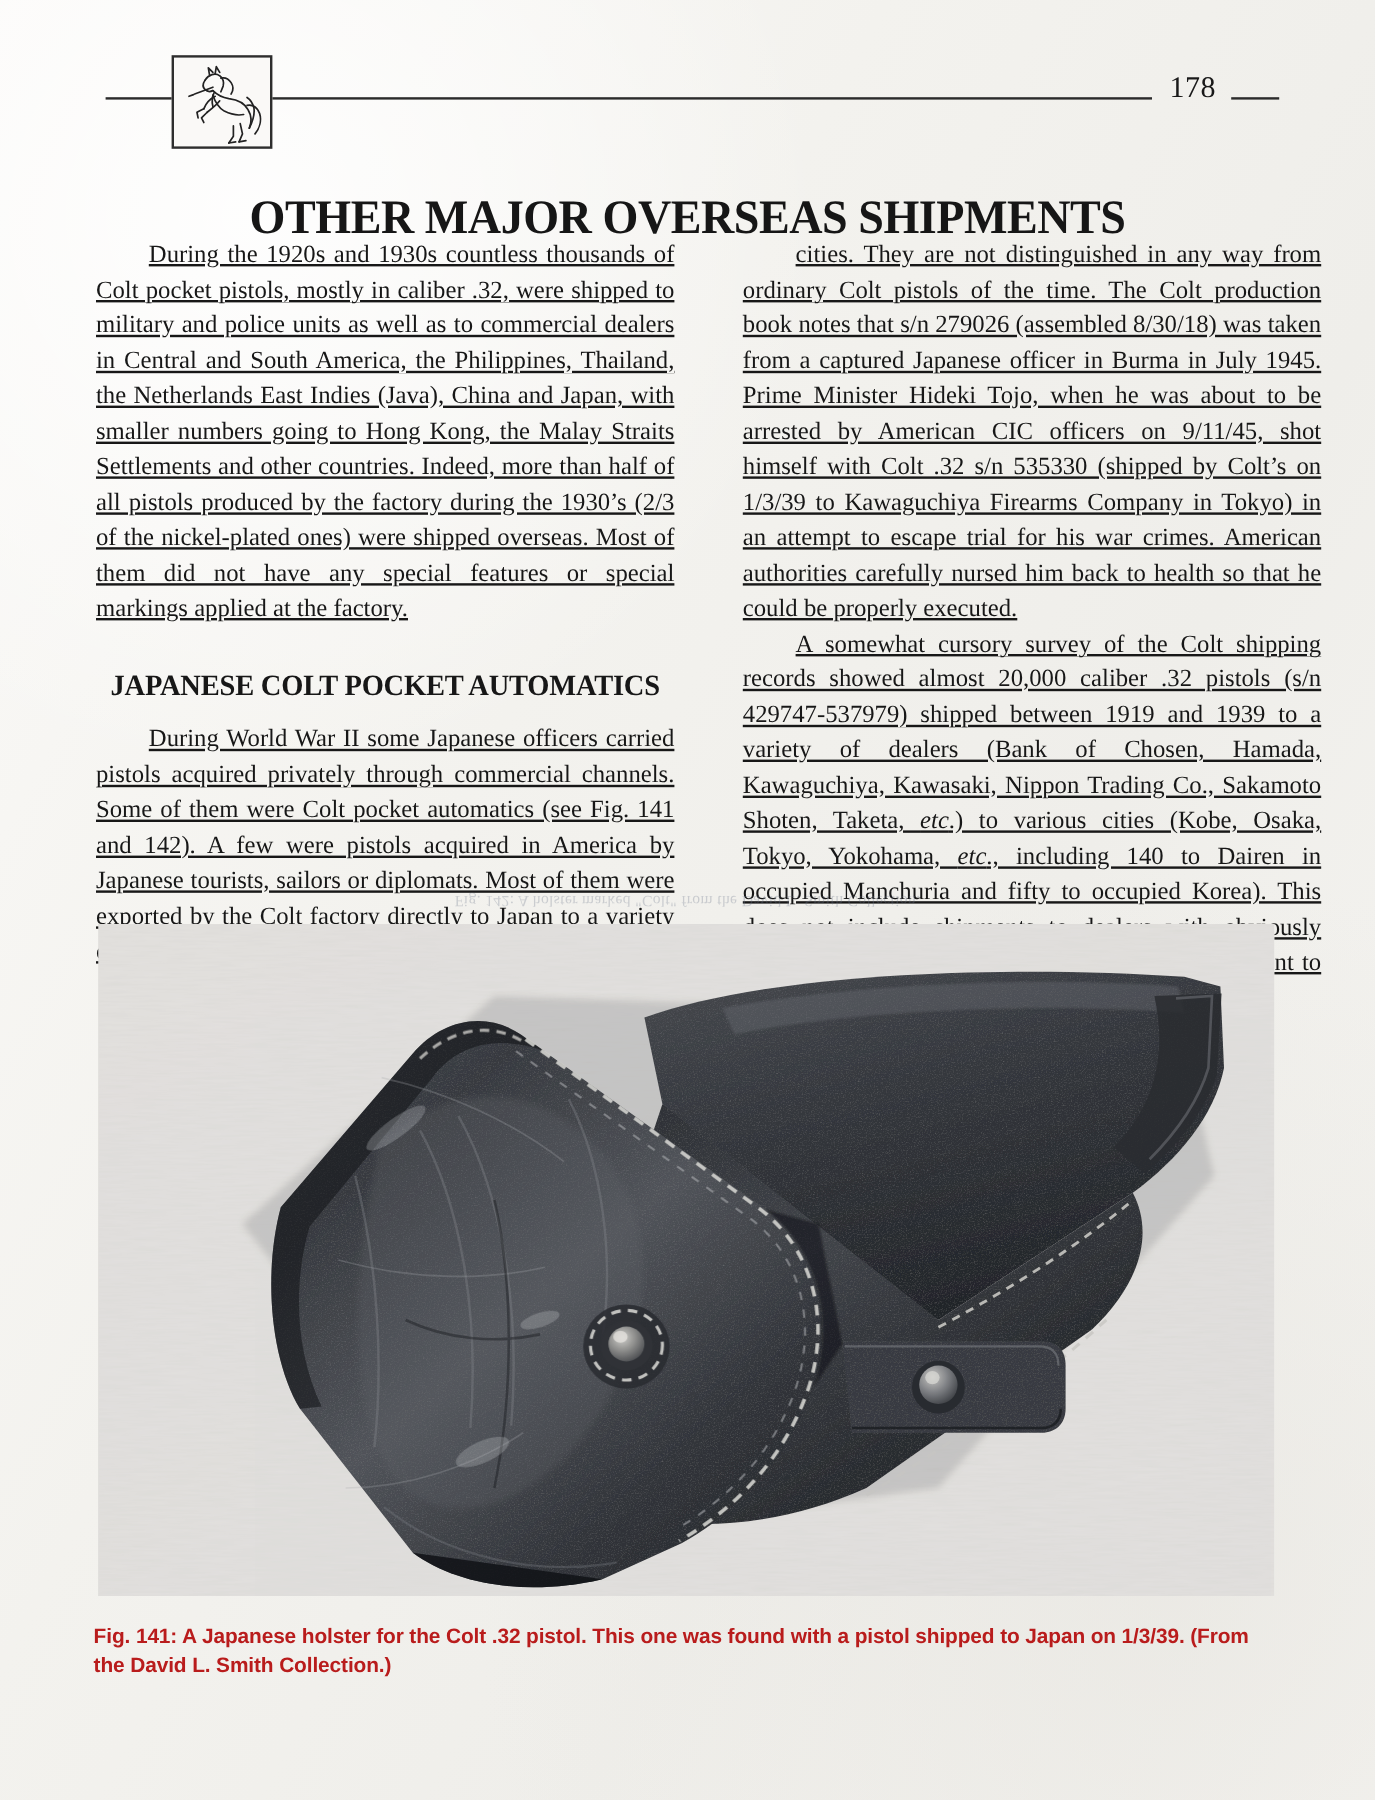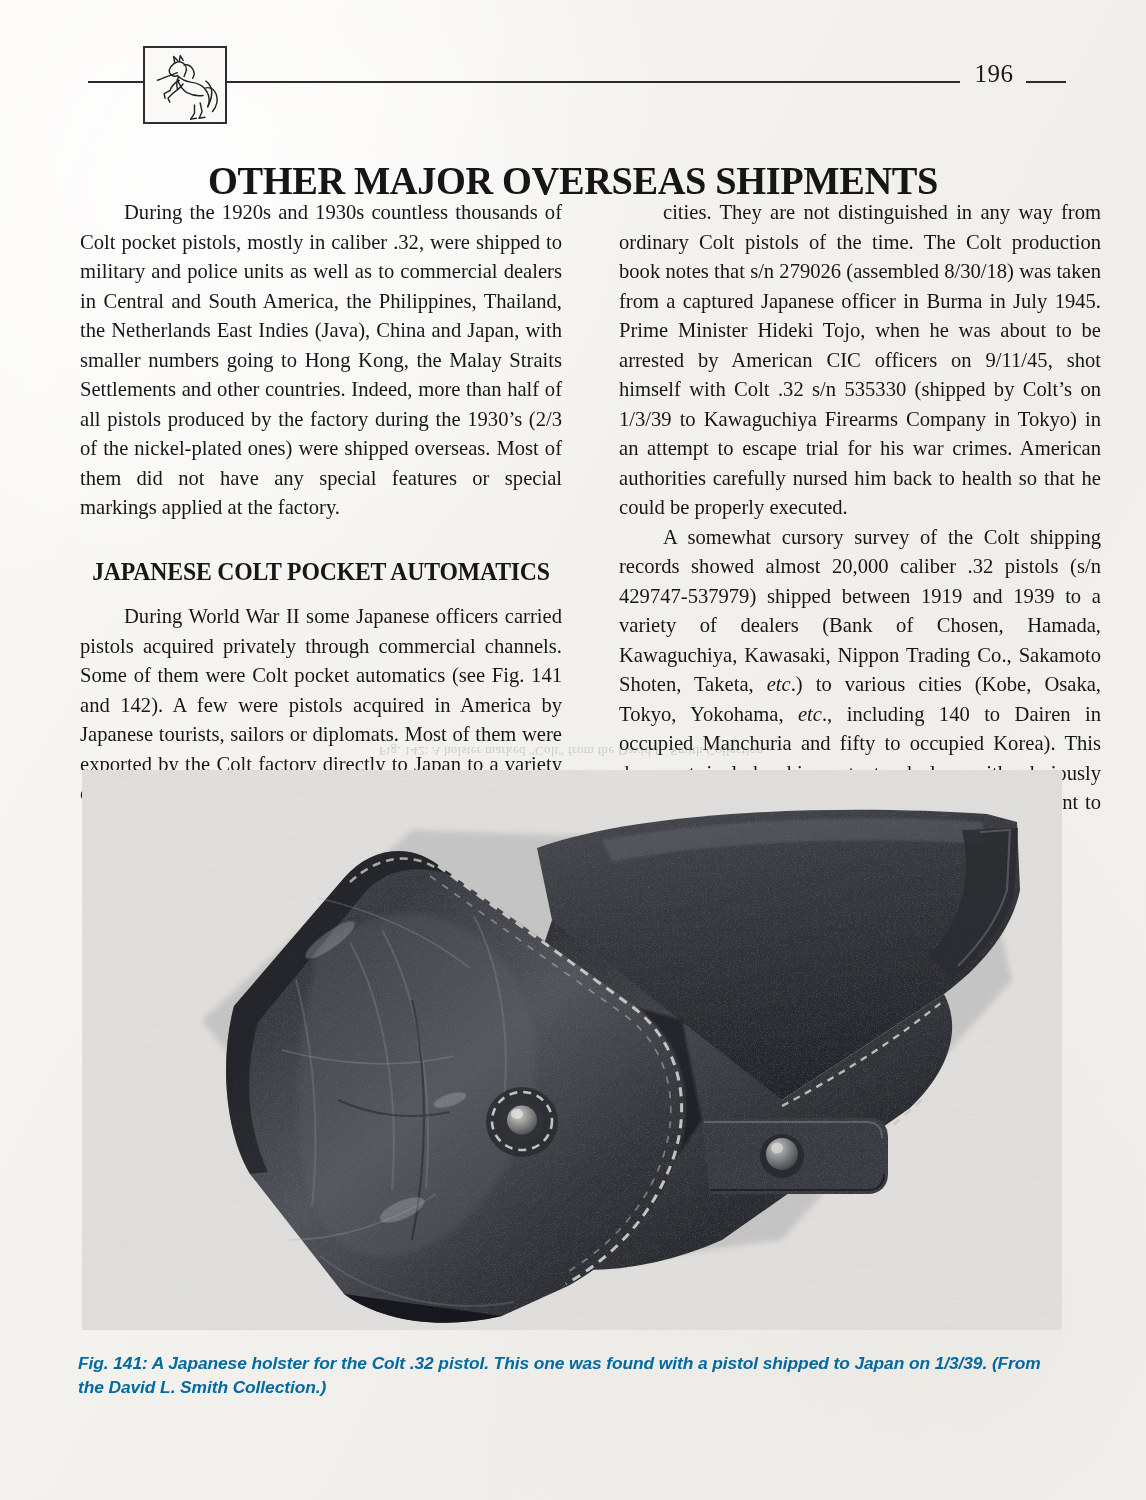--- a/index.html
+++ b/index.html
@@ -101,21 +101,21 @@
     font-size: 20.6px;
     line-height: 29.5px;
     text-align: justify;
     text-justify: inter-word;
     hyphens: manual;
     color: #171717;
   }
   .col-left  { left: 80px; }
   .col-right { left: 588px; margin-left: 31px; }
 
-  .col p { margin: 0; text-indent: 44px; }
+  .col p { margin: 0; text-indent: 44px; text-decoration: underline; }
   .col p + p { margin-top: 0; }
 
   .section-head {
     margin: 34px 0 16px 0;
     font-weight: bold;
     font-size: 24.5px;
     letter-spacing: -0.2px;
     text-align: center;
     text-indent: 0;
     transform: scaleX(0.97);
@@ -154,34 +154,33 @@
   
   .caption {
     position: absolute;
     left: 78px;
     top: 1352px;
     width: 992px;
     font-family: "Liberation Sans", sans-serif;
     font-weight: bold;
     font-size: 17.4px;
     line-height: 23.5px;
-    color: #0369a1;
+    color: #b91c1c;
     letter-spacing: -0.1px;
-    font-style: italic;
   }
 </style>
 </head>
 <body>
 
 <div class="page">
 
   <div class="header">
     <div class="head-rule"></div>
     <div class="head-rule-right"></div>
-    <div class="page-num">196</div>
+    <div class="page-num">178</div>
 
     <div class="logo-box">
       <svg viewBox="0 0 84 78" xmlns="http://www.w3.org/2000/svg">
         <g fill="none" stroke="#222" stroke-width="1.5" stroke-linecap="round" stroke-linejoin="round">
 
           <path d="M27 20 c3 -5 9 -7 13 -4 c3 2 4 6 3 9 l-2 5"></path>
           <path d="M27 20 c-2 3 -2 6 0 8 c2 2 5 2 7 1"></path>
 
           <path d="M31 15 l-1 -6 l4 4"></path>
           <path d="M36 14 l1 -6 l3 5"></path>

